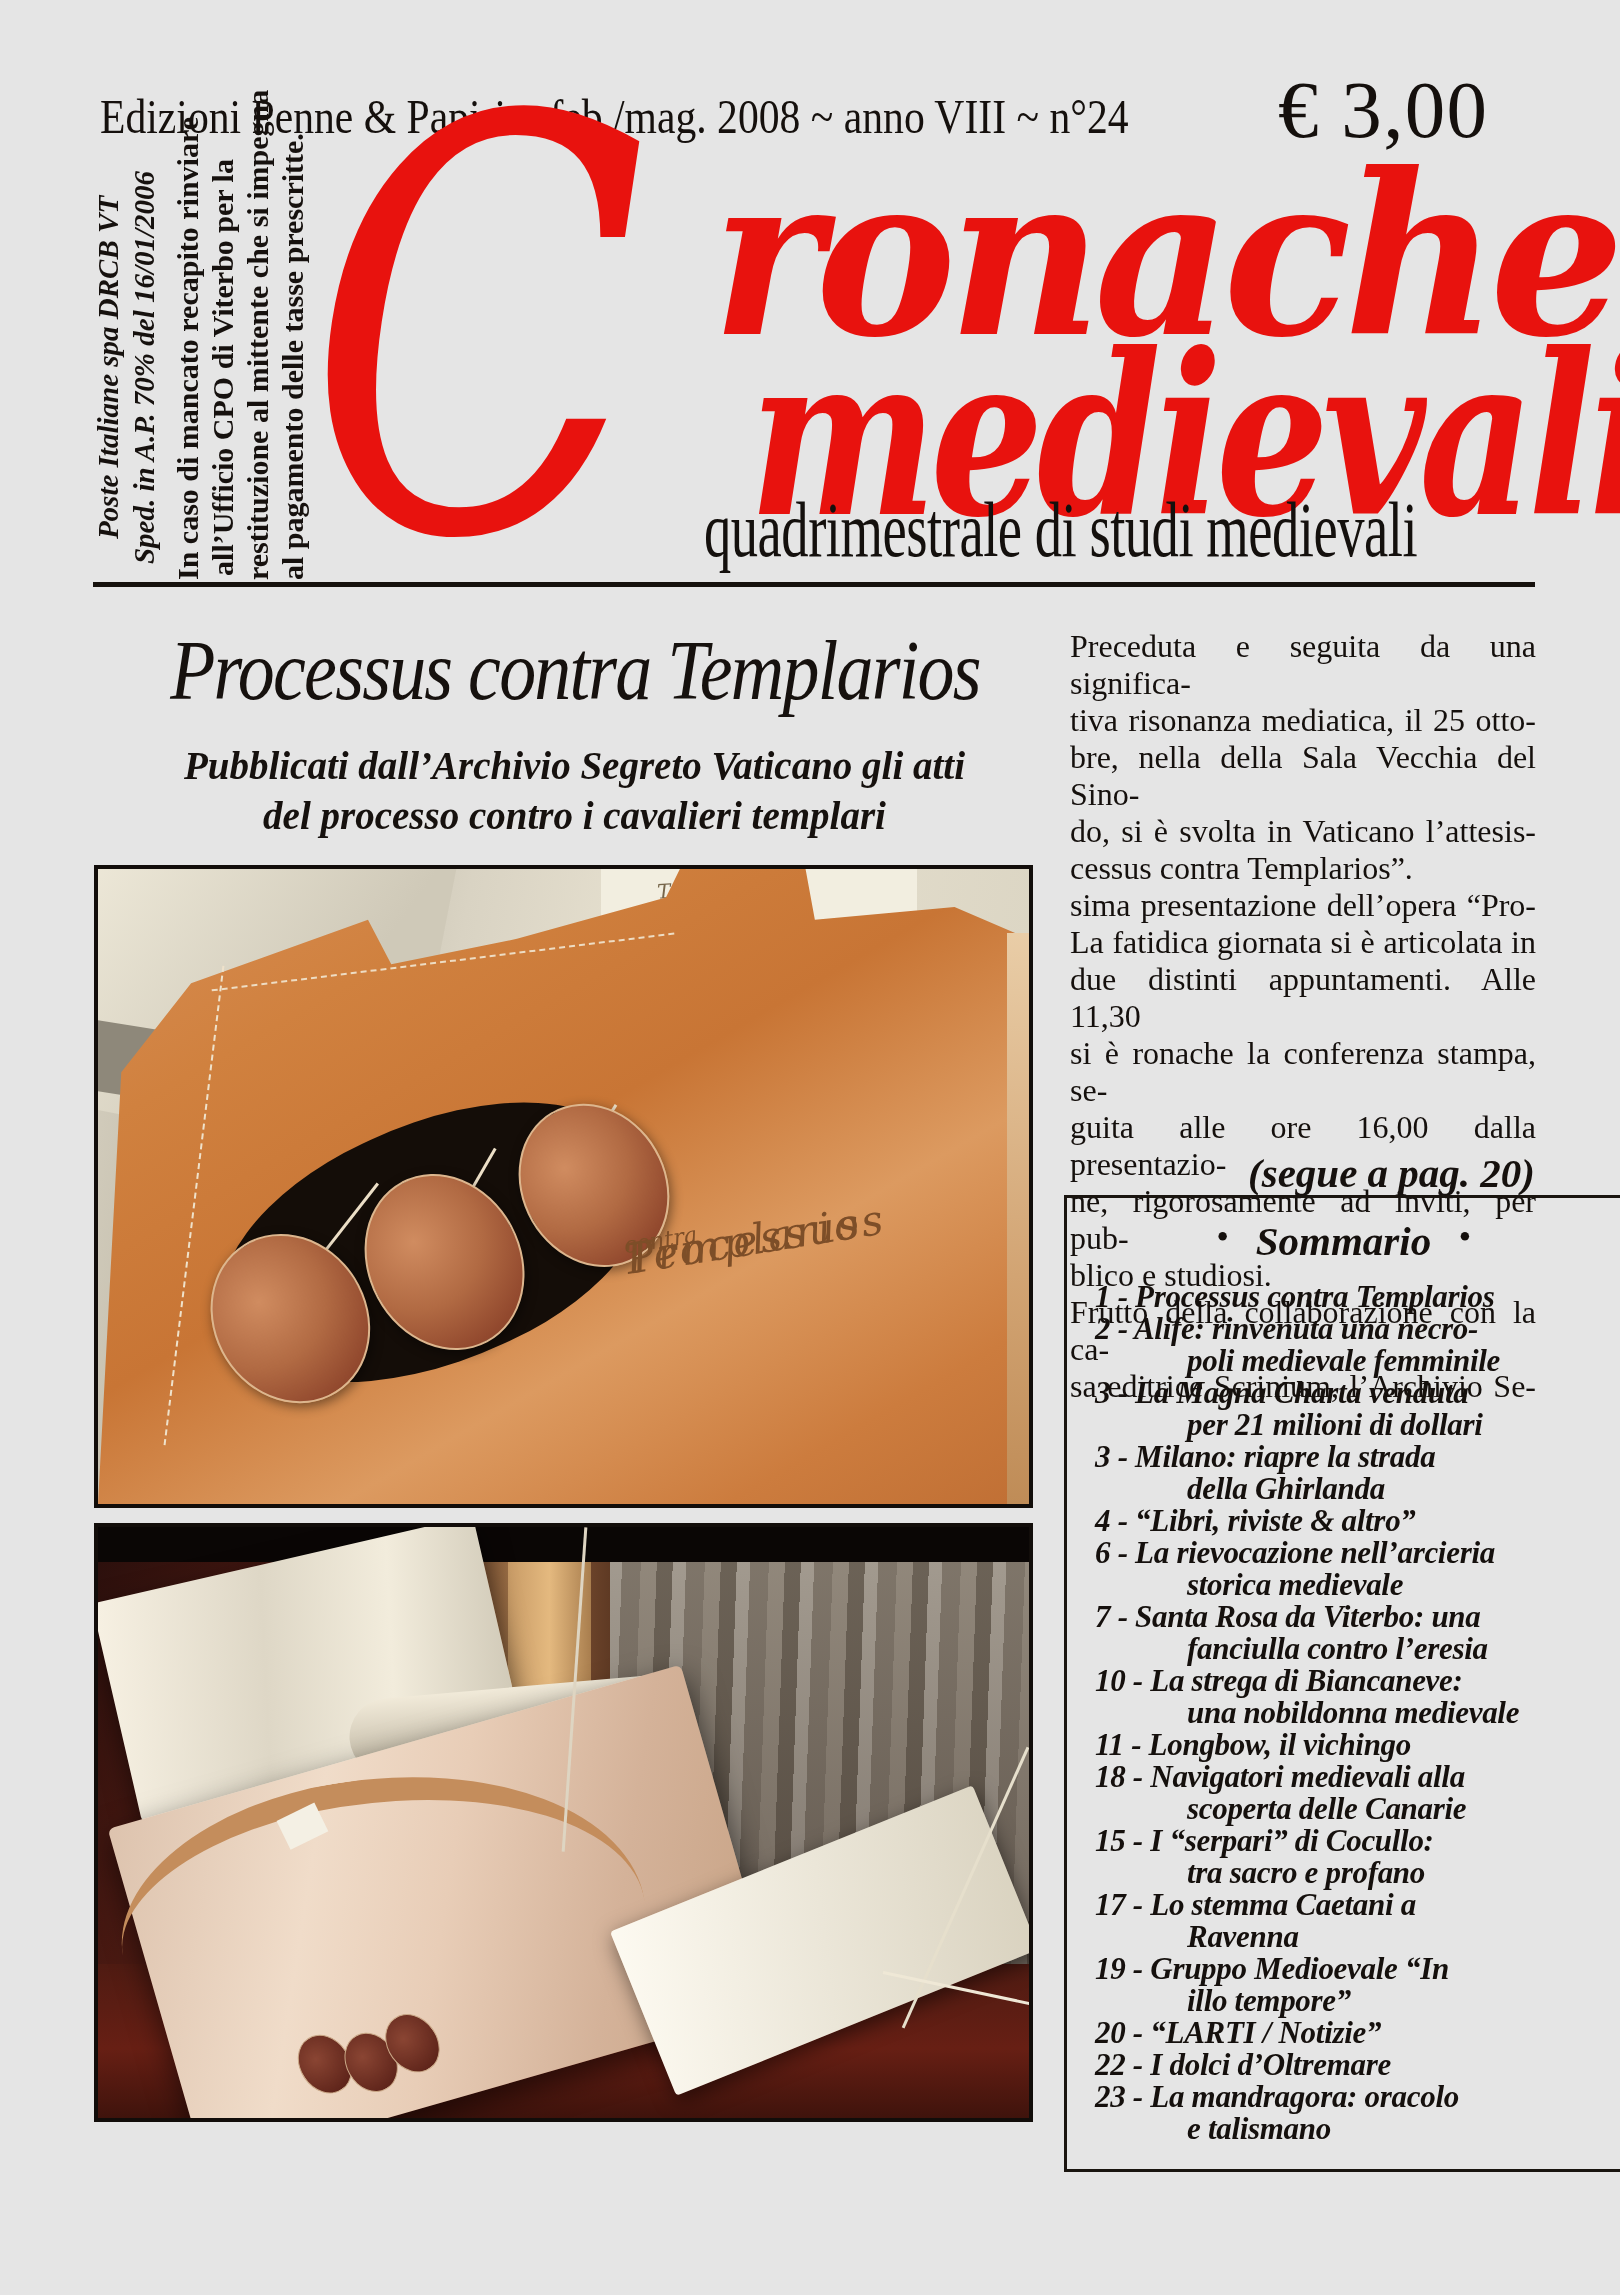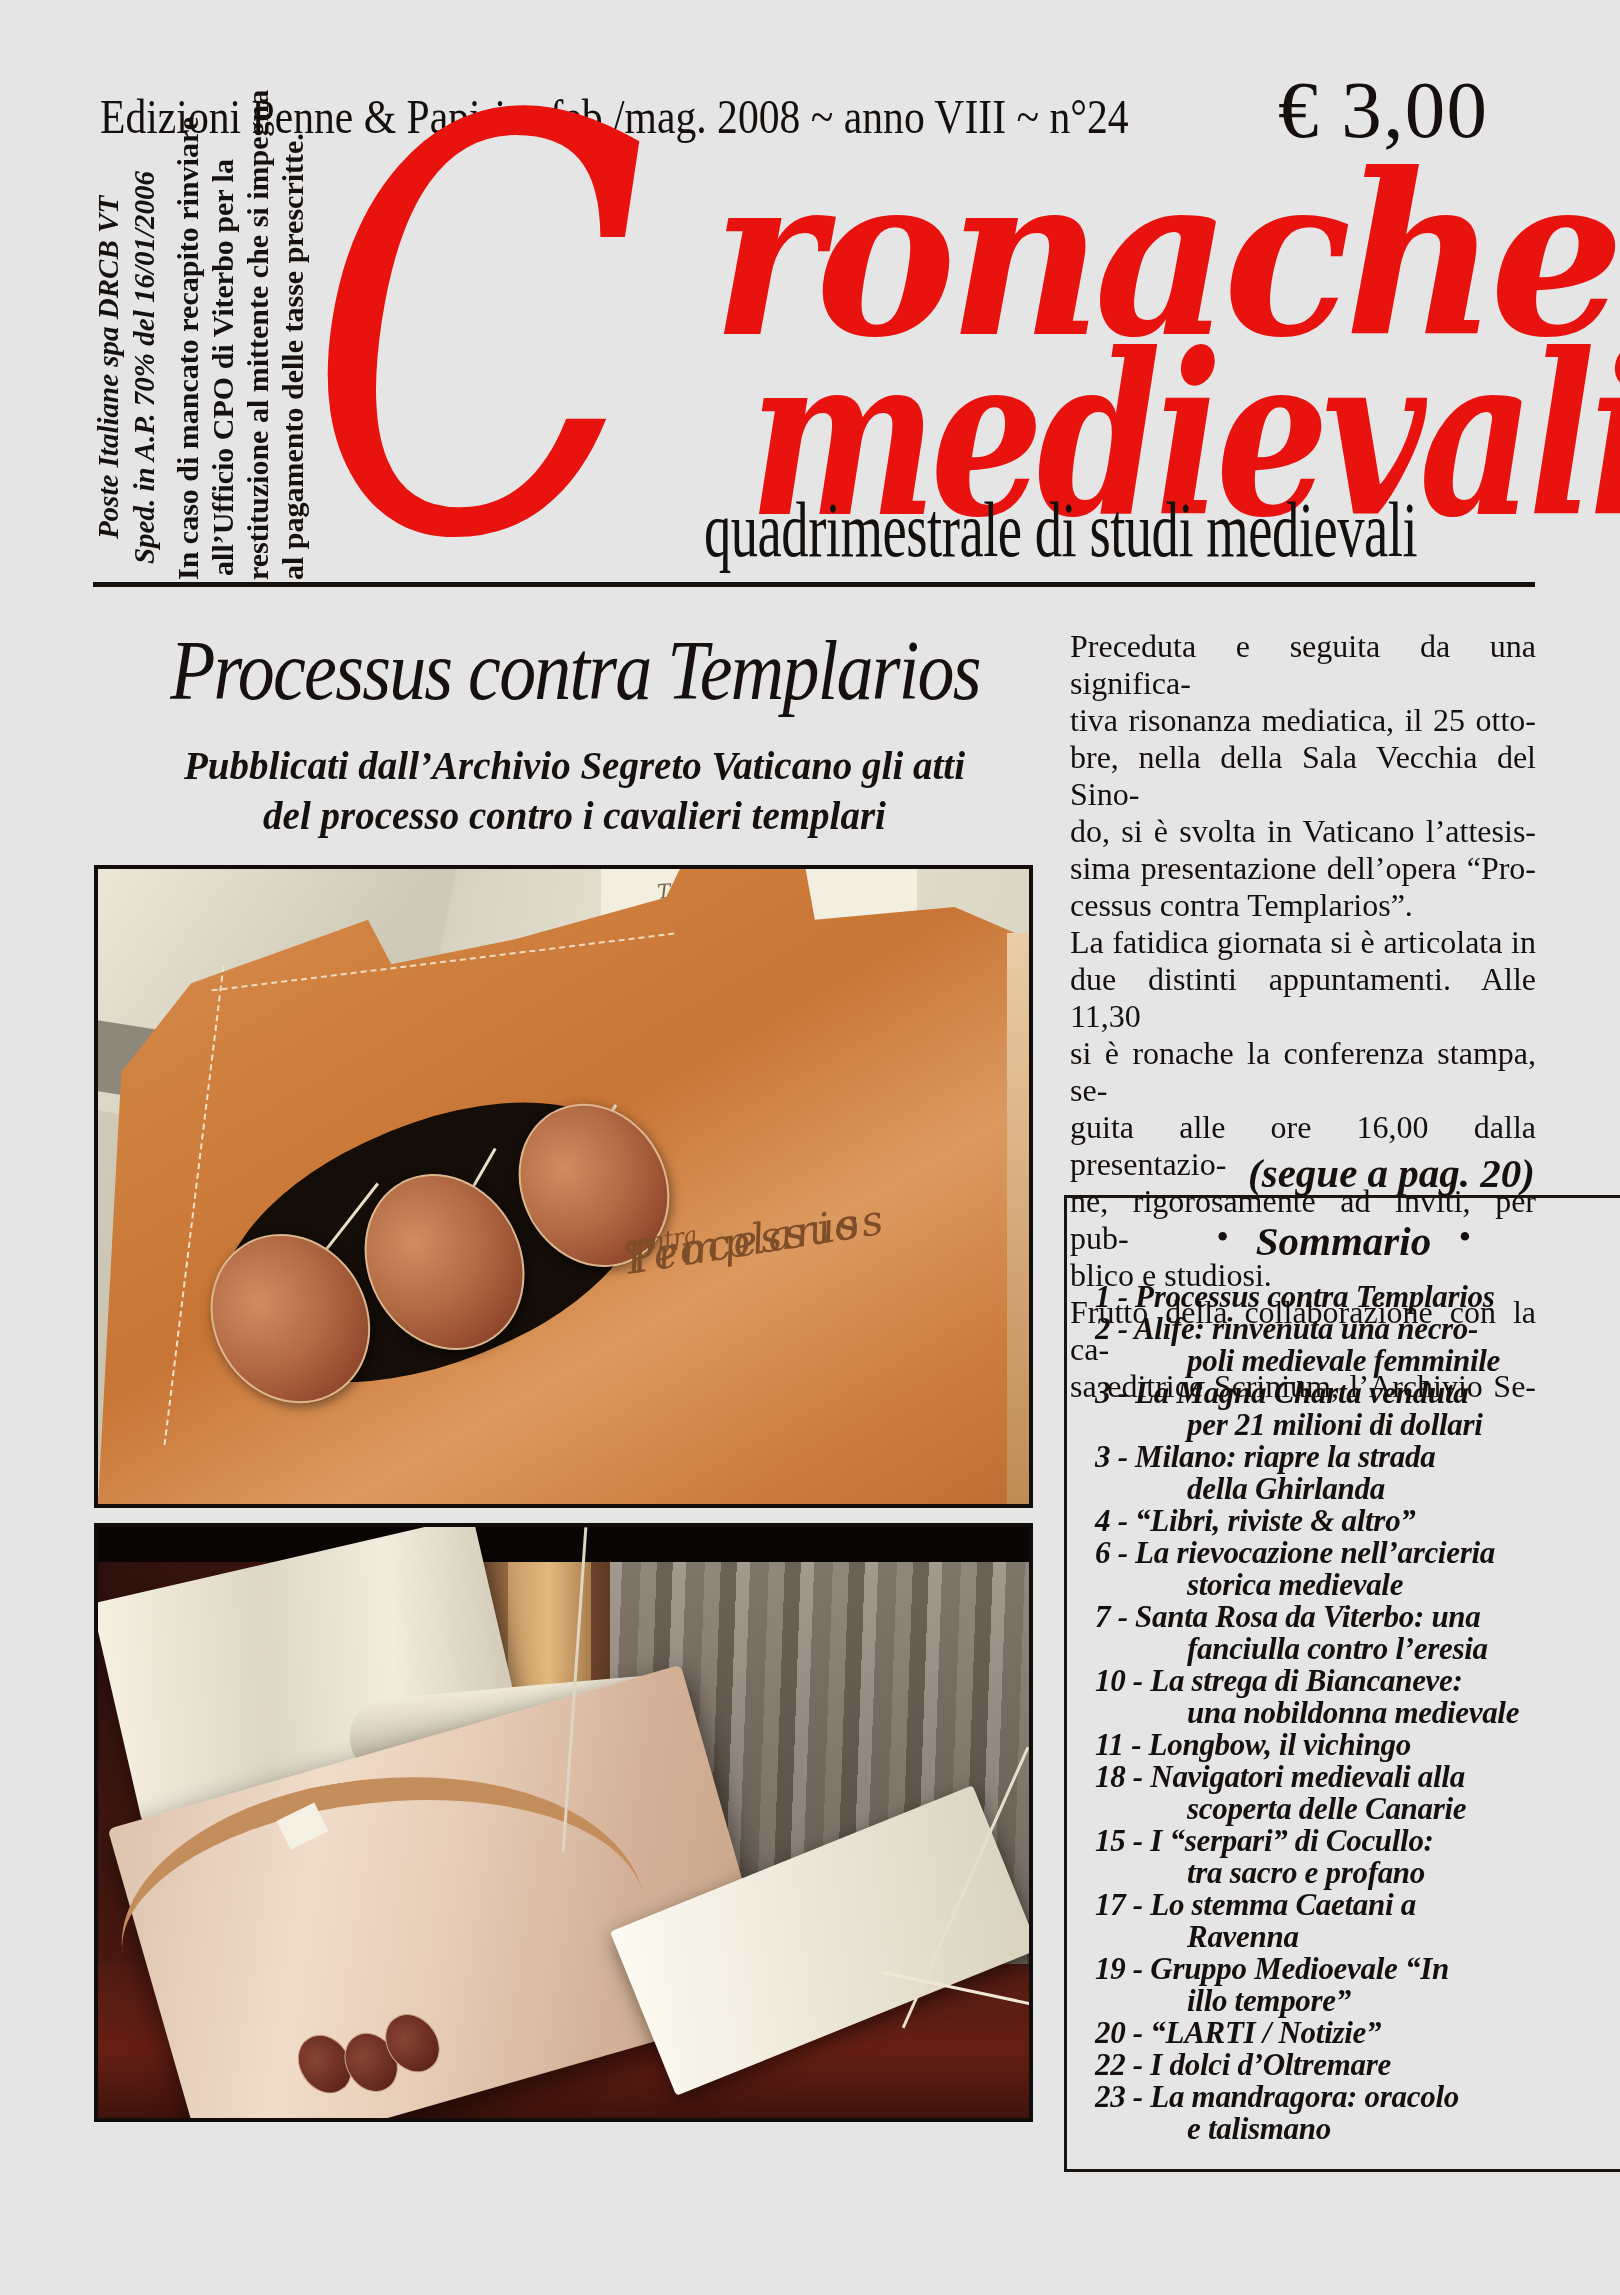--- a/index.html
+++ b/index.html
@@ -160,22 +160,22 @@
   <div class="subhead">
     <div>Pubblicati dall’Archivio Segreto Vaticano gli atti</div>
     <div>del processo contro i cavalieri templari</div>
   </div>
 
   <div class="article">
       <div class="art-line">Preceduta e seguita da una significa-</div>
       <div class="art-line">tiva risonanza mediatica, il 25 otto-</div>
       <div class="art-line">bre, nella della Sala Vecchia del Sino-</div>
       <div class="art-line">do, si è svolta in Vaticano l’attesis-</div>
+      <div class="art-line nojust">cessus contra Templarios”.</div>
       <div class="art-line">sima presentazione dell’opera “Pro-</div>
-      <div class="art-line nojust">cessus contra Templarios”.</div>
       <div class="art-line">La fatidica giornata si è articolata in</div>
       <div class="art-line">due distinti appuntamenti. Alle 11,30</div>
       <div class="art-line">si è ronache la conferenza stampa, se-</div>
       <div class="art-line">guita alle ore 16,00 dalla presentazio-</div>
       <div class="art-line">ne, rigorosamente ad inviti, per pub-</div>
       <div class="art-line nojust">blico e studiosi.</div>
       <div class="art-line">Frutto della collaborazione con la ca-</div>
       <div class="art-line">sa editrice Scrinium, l’Archivio Se-</div>
     </div>
   <div class="continuation">(segue a pag. 20)</div>

